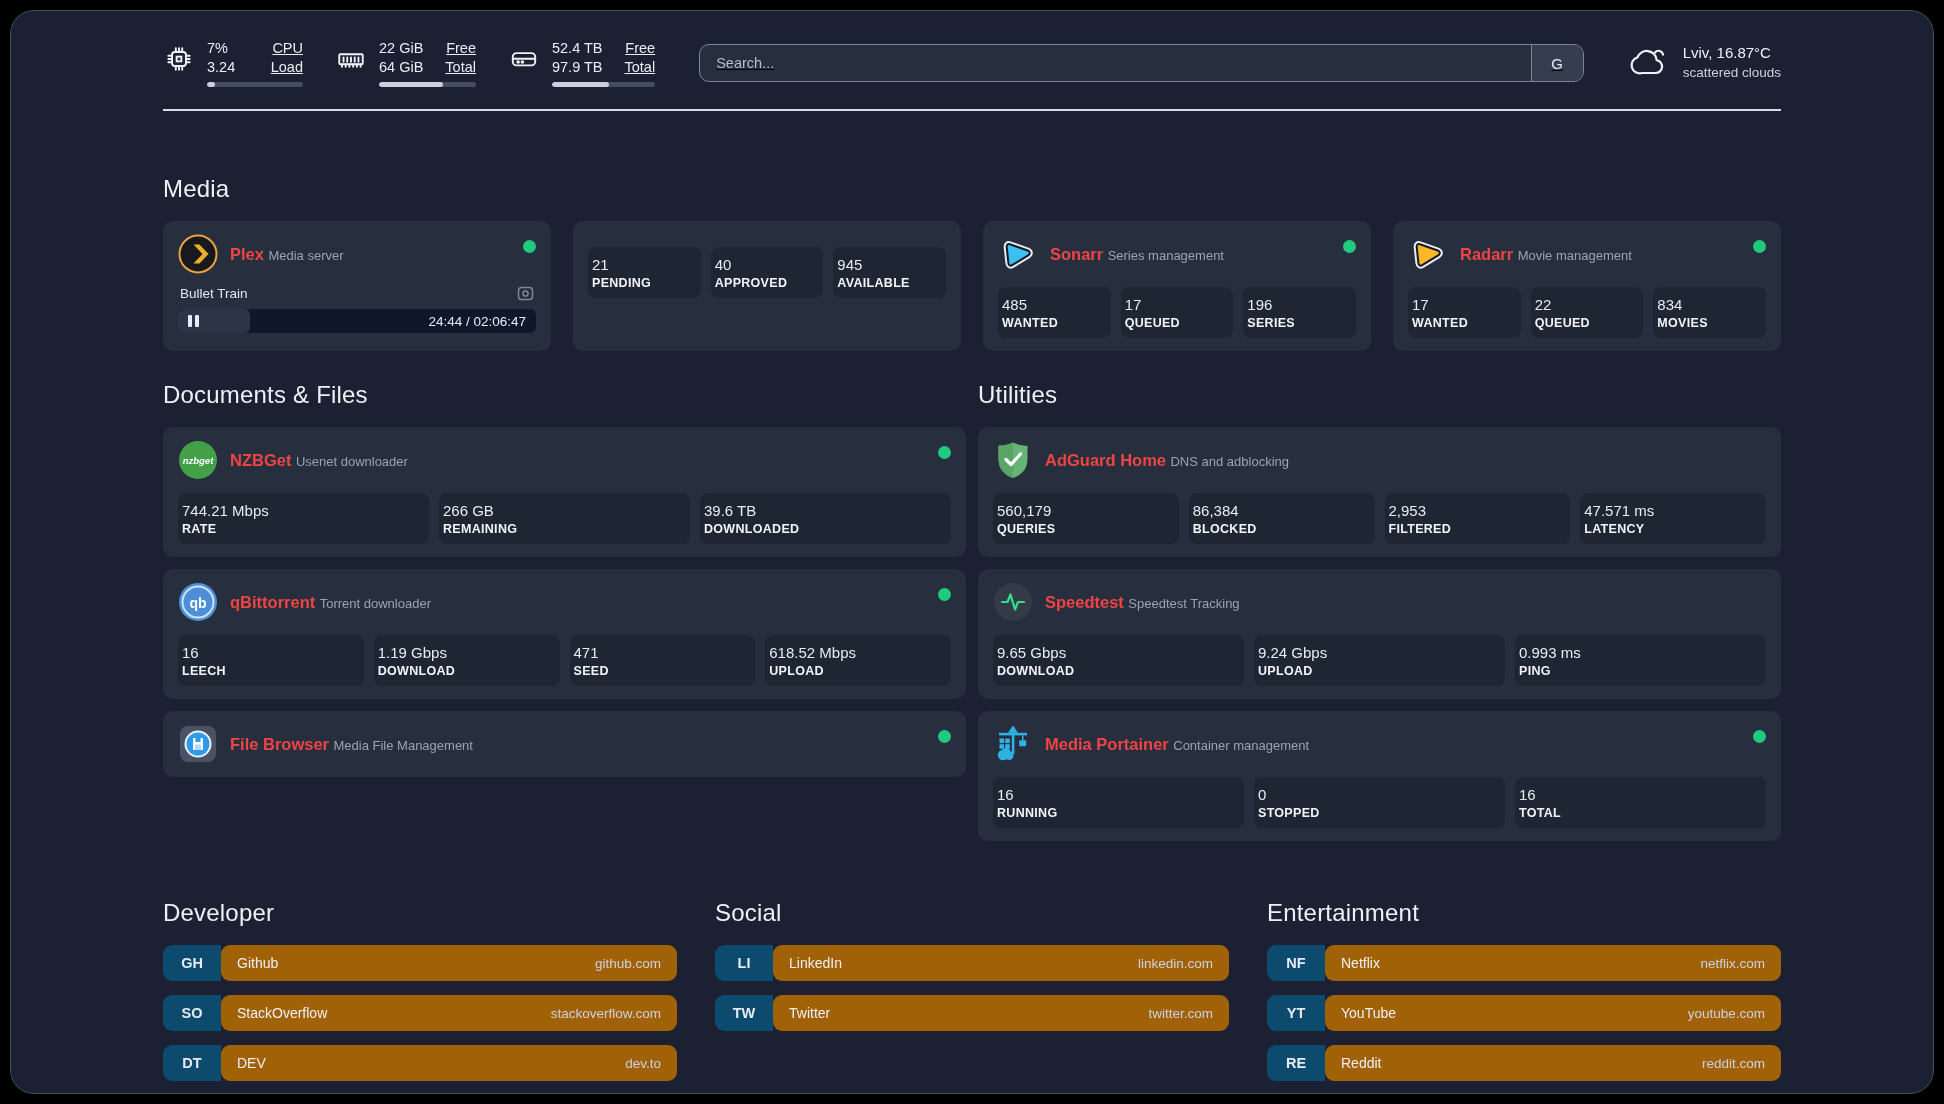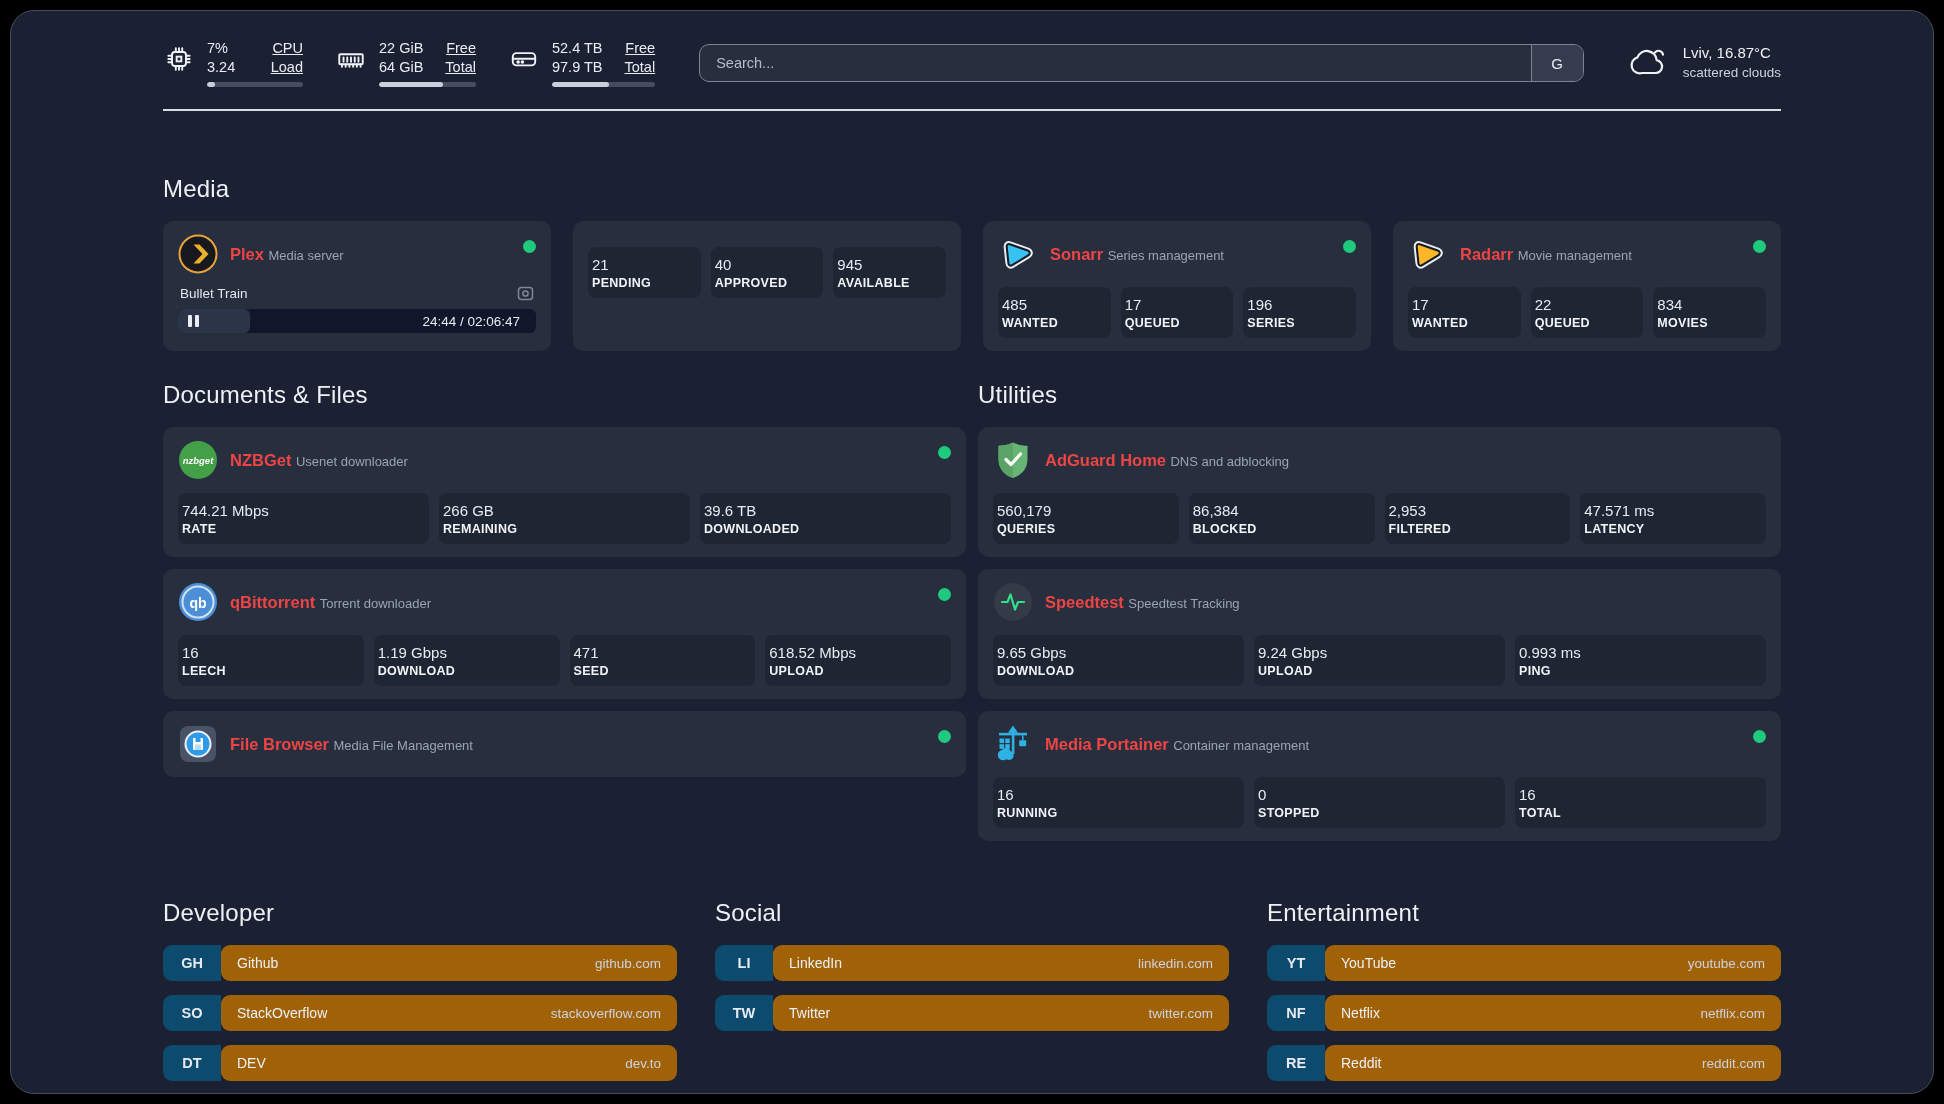--- a/index.html
+++ b/index.html
@@ -16,21 +16,21 @@
   .widget { display:flex; gap:12px; align-items:flex-start; }
   .w-icon { width:32px; height:32px; margin-top:4px; }
   .w-body { display:flex; flex-direction:column; }
   .w-cols { display:flex; gap:22px; }
   .w-col { display:flex; flex-direction:column; font-size:14.5px; line-height:19px; color:#e9ecf2; }
   .w-col.right { text-align:right; margin-left:auto;text-decoration:underline; }
   .w-bar { height:5px; width:100%; min-width:96px; background:#454d5e; border-radius:3px; margin-top:5px; position:relative; overflow:hidden; }
   .w-bar i { position:absolute; left:0; top:0; bottom:0; background:#c9cfdb; border-radius:3px; display:block; }
 
   .searchbar { flex:1; margin:0 44px; height:38px; border:1px solid #7b8495; border-radius:10px;
-    background:#272e3e; display:flex; align-items:stretch; overflow:hidden; }
+    background:#272e3e; display:flex; align-items:stretch; overflow:hidden;text-decoration:underline; }
   .searchbar input { flex:1; background:transparent; border:none; outline:none; color:#e5e9f0;
     font-size:14.5px; padding:0 16px; font-family:inherit; }
   .searchbar input::placeholder { color:#b6bdca; }
   .engine { width:52px; background:#353d4e; border-left:1px solid #7b8495; display:flex;
     align-items:center; justify-content:center; color:#e8ecf2; font-size:15px; cursor:pointer; }
 
   .weather { display:flex; align-items:center; gap:13px; }
   .weather-txt { display:flex; flex-direction:column; line-height:20px; }
   .w-loc { font-size:15px; color:#eef0f6; }
   .w-cond { font-size:13.5px; color:#ccd2dd; }
@@ -58,21 +58,21 @@
 
   
   .np-row { display:flex; align-items:center; margin-top:11px; padding:0 2px; }
   .np-title { font-size:13.5px; color:#e2e6ee; }
   .np-cast { margin-left:auto; }
   .np-bar { margin-top:7px; height:24px; background:#10172a; border-radius:6px; position:relative;
     display:flex; align-items:center; overflow:hidden; }
   .np-fill { position:absolute; left:0; top:0; bottom:0; background:#2c3447; border-radius:6px; }
   .pause { display:flex; gap:3.5px; margin-left:10px; z-index:1; cursor:pointer; }
   .pause i { width:3.5px; height:12px; background:#e8ecf3; border-radius:1px; display:block; }
-  .np-time { margin-left:auto; margin-right:16px; font-size:13.5px; color:#e8ecf3; z-index:1; }
+  .np-time { margin-left:auto; margin-right:10px; font-size:13.5px; color:#e8ecf3; z-index:1; }
 
   
   .links { display:grid; grid-template-columns:repeat(3,1fr); gap:0 38px; margin-top:58px; align-items:start; padding-bottom:40px; }
   .link-row { display:flex; height:36px; margin-bottom:14px; cursor:pointer; }
   .badge { width:58px; background:#0c4a6e; border-radius:9px 0 0 9px; display:flex; align-items:center;
     justify-content:center; font-size:14.5px; font-weight:700; color:#e6eaf1; flex:none; }
   .link-body { flex:1; background:#a16207; border-radius:9px; display:flex; align-items:center;
     justify-content:space-between; padding:0 16px; }
   .link-name { font-size:14px; color:#eef0f5; }
   .link-url { font-size:13.5px; color:#ccd2dd; }
@@ -520,34 +520,34 @@
           <span class="link-body">
             <span class="link-name">Twitter</span>
             <span class="link-url">twitter.com</span>
           </span>
         </div>
       </section>
 
       <section>
         <h2 class="section">Entertainment</h2>
         <div class="link-row">
+          <span class="badge">NF</span>
+          <span class="link-body">
+            <span class="link-name">Netflix</span>
+            <span class="link-url">netflix.com</span>
+          </span>
+        </div>
+        <div class="link-row">
           <span class="badge">YT</span>
           <span class="link-body">
             <span class="link-name">YouTube</span>
             <span class="link-url">youtube.com</span>
           </span>
         </div>
         <div class="link-row">
-          <span class="badge">NF</span>
-          <span class="link-body">
-            <span class="link-name">Netflix</span>
-            <span class="link-url">netflix.com</span>
-          </span>
-        </div>
-        <div class="link-row">
           <span class="badge">RE</span>
           <span class="link-body">
             <span class="link-name">Reddit</span>
             <span class="link-url">reddit.com</span>
           </span>
         </div>
       </section>
     </div>
 
   </div>

